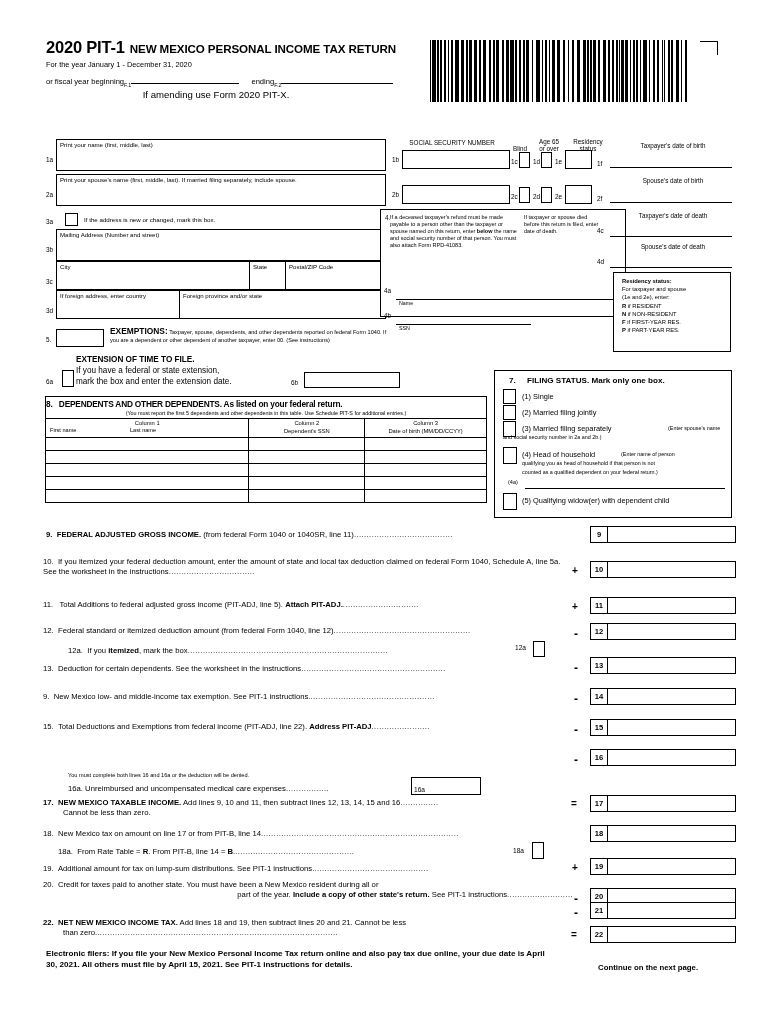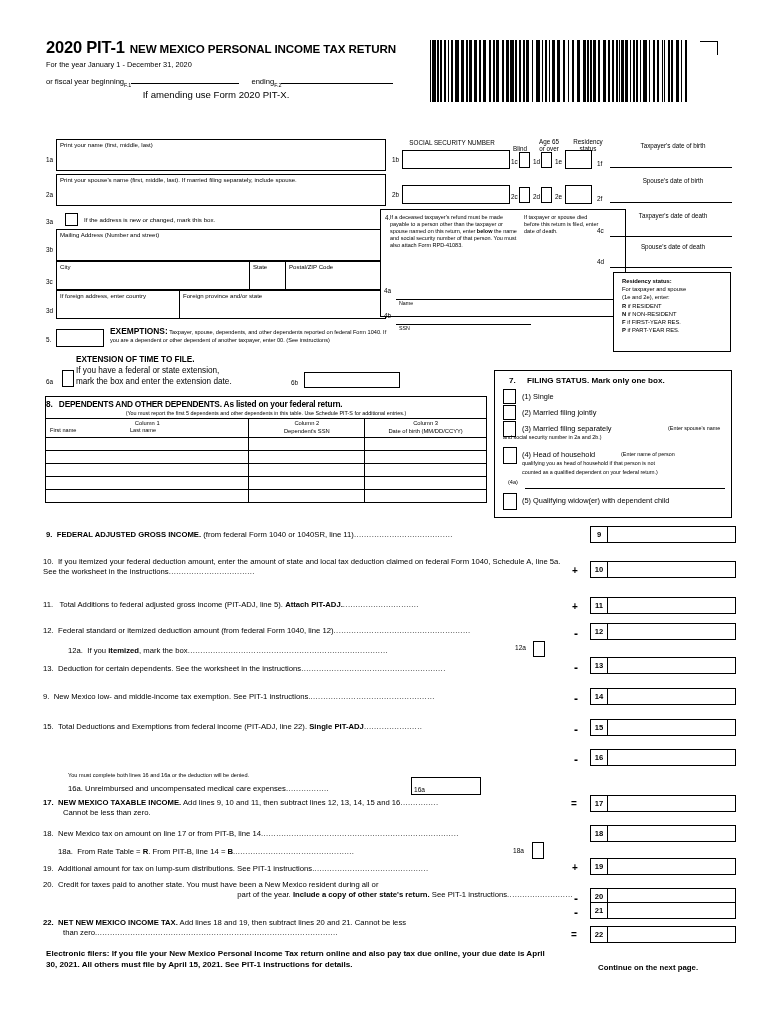--- a/index.html
+++ b/index.html
@@ -431,21 +431,21 @@
   <div class="line" style="left:43px; top:692px; width:520px;">
     <span>9.</span>&nbsp;&nbsp;<span>New Mexico low- and middle-income tax exemption. See PIT-1 instructions.</span><span class="dots">.................................................</span>
   </div>
   <div class="opsym" style="left:574px; top:692px; font-size:12px;">-</div>
   <div class="ansbox" style="left:590px; top:688px;">
     <div class="ansnum">14</div>
     <div class="ansfield"></div>
   </div>
 
   <div class="line" style="left:43px; top:722px; width:520px;">
-    <span>15.</span>&nbsp;&nbsp;Total Deductions and Exemptions from federal income (PIT-ADJ, line 22). <span class="b">Single PIT-ADJ</span><span class="dots">.......................</span>
+    <span>15.</span>&nbsp;&nbsp;Total Deductions and Exemptions from federal income (PIT-ADJ, line 22). <span class="b">Address PIT-ADJ</span><span class="dots">.......................</span>
   </div>
   <div class="opsym" style="left:574px; top:723px; font-size:12px;">-</div>
   <div class="ansbox" style="left:590px; top:719px;">
     <div class="ansnum">15</div>
     <div class="ansfield"></div>
   </div>
 
   <div class="opsym" style="left:574px; top:753px; font-size:12px;">-</div>
   <div class="ansbox" style="left:590px; top:749px;">
     <div class="ansnum">16</div>

